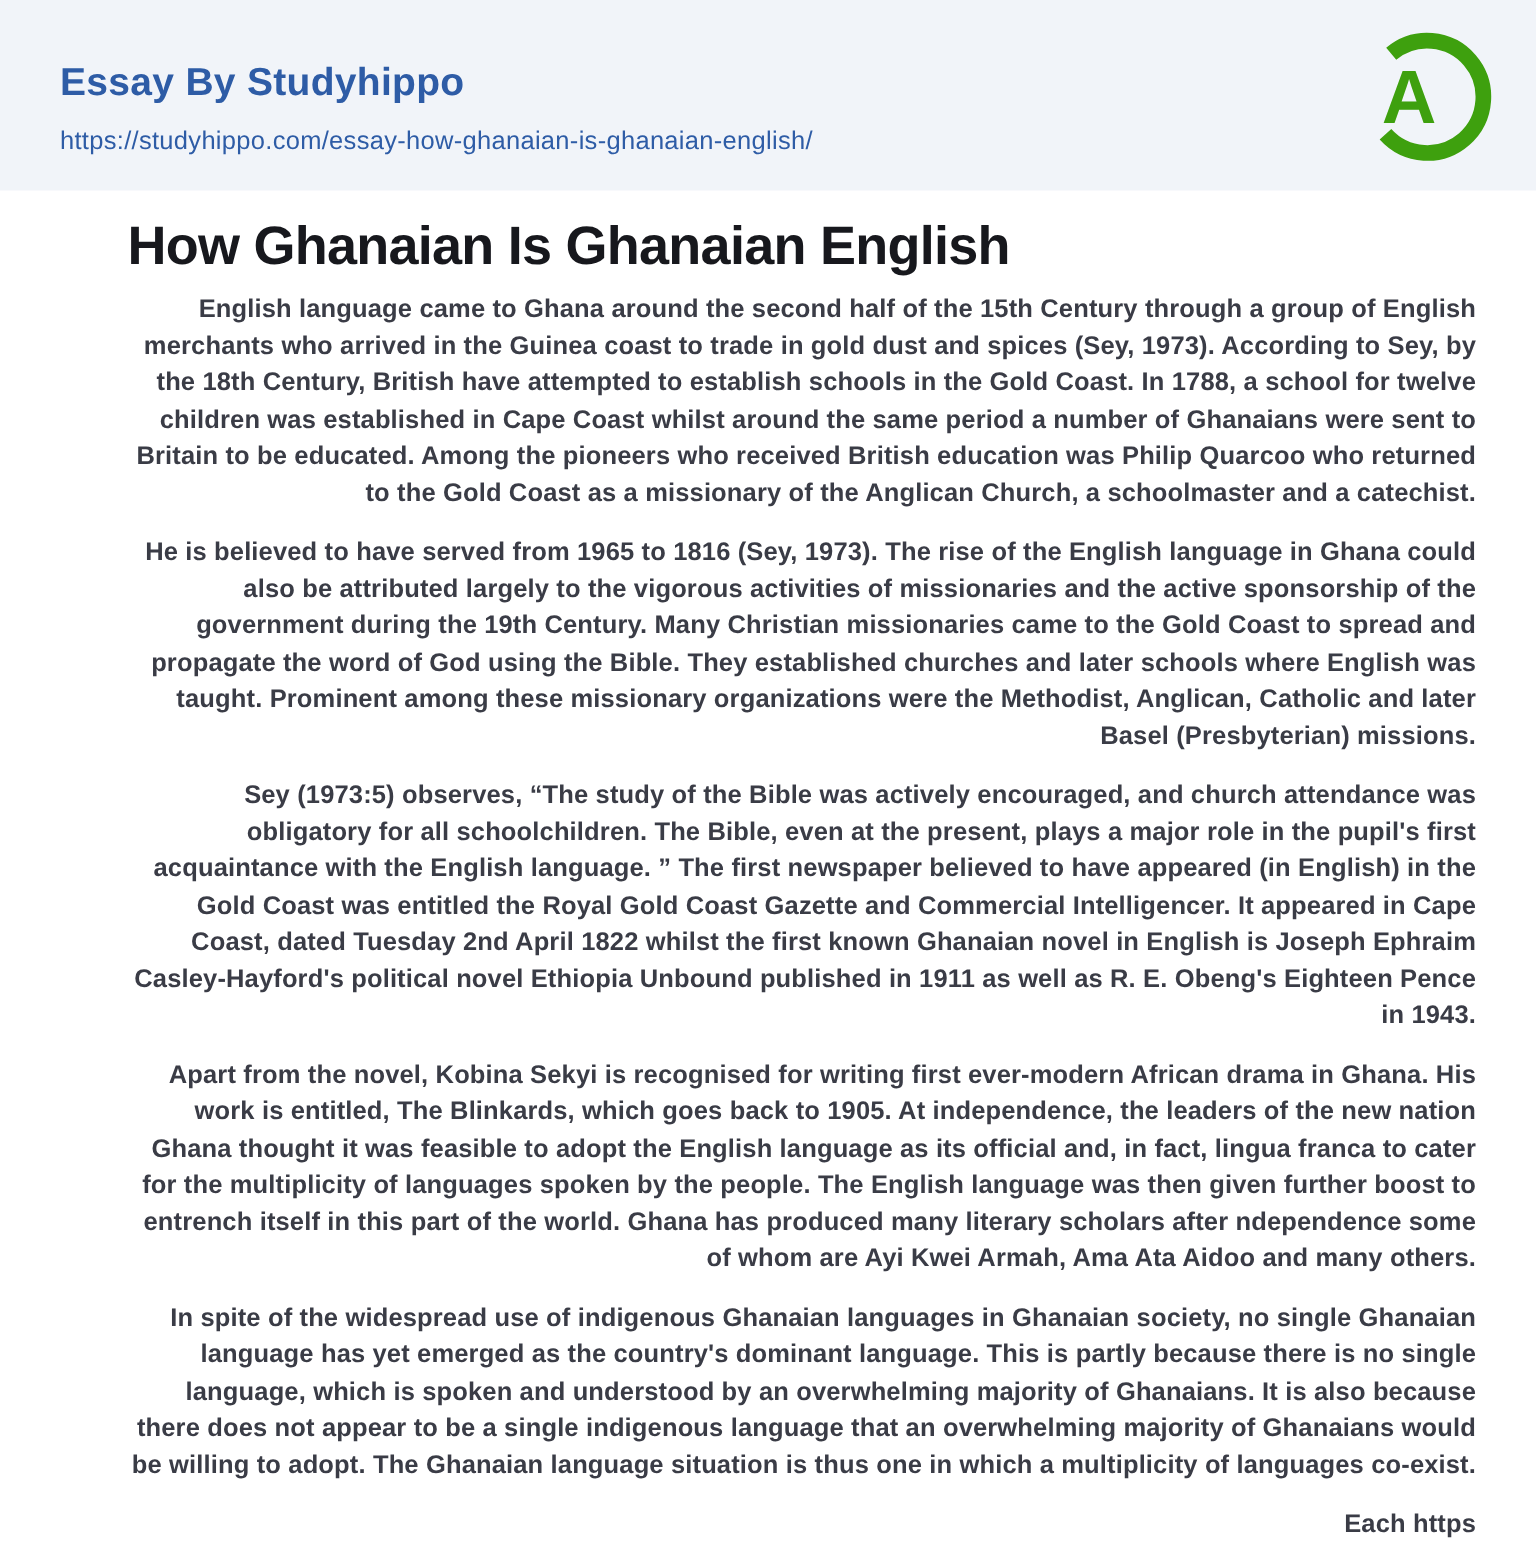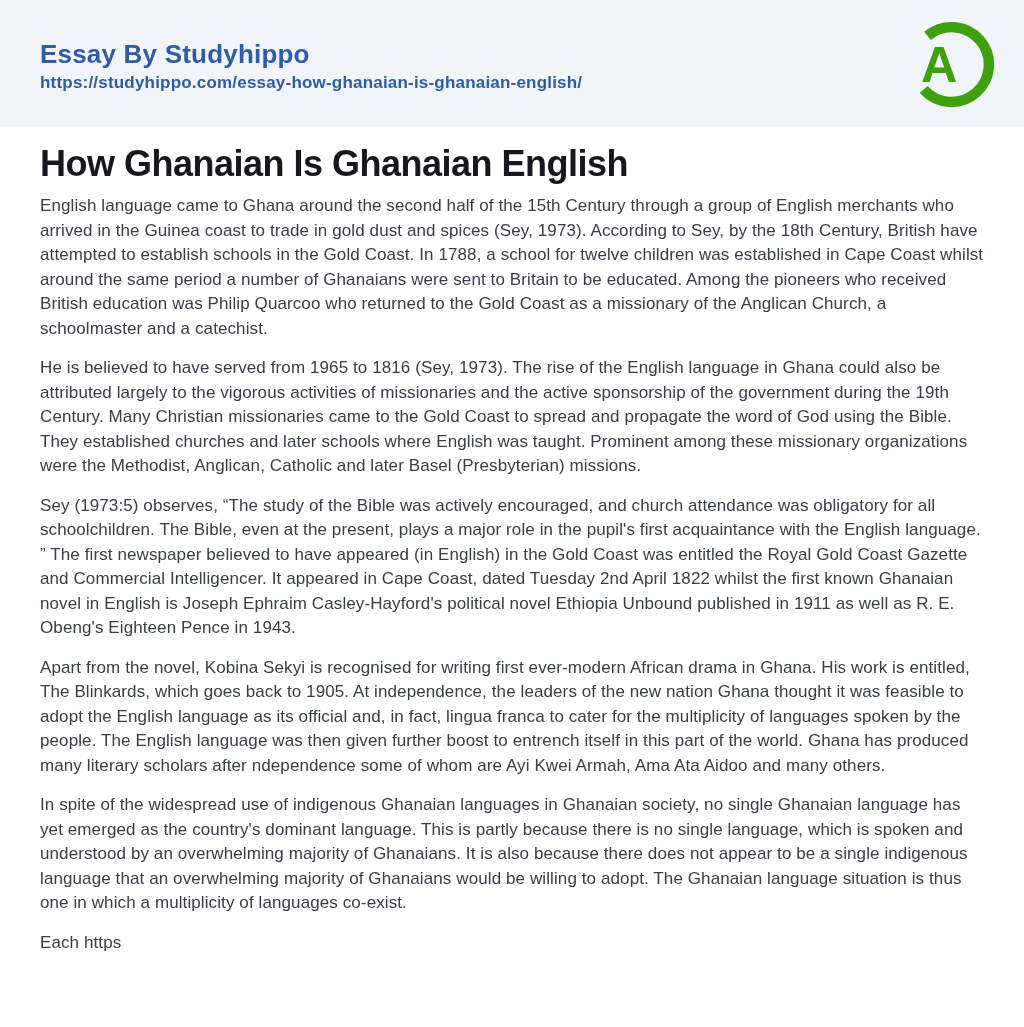--- a/index.html
+++ b/index.html
@@ -29,50 +29,51 @@
     color:var(--accent-blue);
     font-size:26px;
     font-weight:700;
     letter-spacing:0.2px;
     line-height:1.1;
   }
   .url{
     display:inline-block;
     color:var(--accent-blue);
     font-size:17px;
-    font-weight:700;
+    font-weight:400;
     letter-spacing:0.2px;
-    margin-top:4px;
+    margin-top:15px;
     text-decoration:none;
   }
   .logo{
     position:absolute;
     top:21px;
     left:908px;
     width:87px;
     height:87px;
   }
   .logo svg{display:block;width:100%;height:100%;}
-  main{padding:0 40px;}
+  main{padding:0 40px;margin-left:45px;}
   .article-title{
     color:var(--title-color);
     font-size:36px;
     font-weight:800;
     letter-spacing:-0.5px;
     line-height:41px;
     margin-top:16px;
     margin-bottom:10px;
   }
   .article-body p{
     color:var(--body-color);
     font-size:17px;
     line-height:24.5px;
     letter-spacing:0.1px;
     margin-bottom:15px;
-    text-align:left;
+    text-align:right;
+    font-weight:bold;
   }
 </style>
 </head>
 <body>
 
 <div class="page">
 
   <header class="header">
     <div class="site-label">Essay By Studyhippo</div>
     <a class="url" href="#">https://studyhippo.com/essay-how-ghanaian-is-ghanaian-english/</a>

